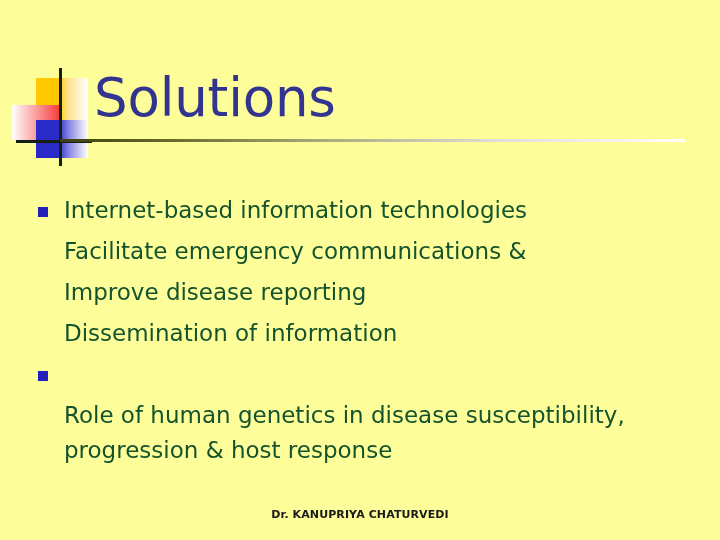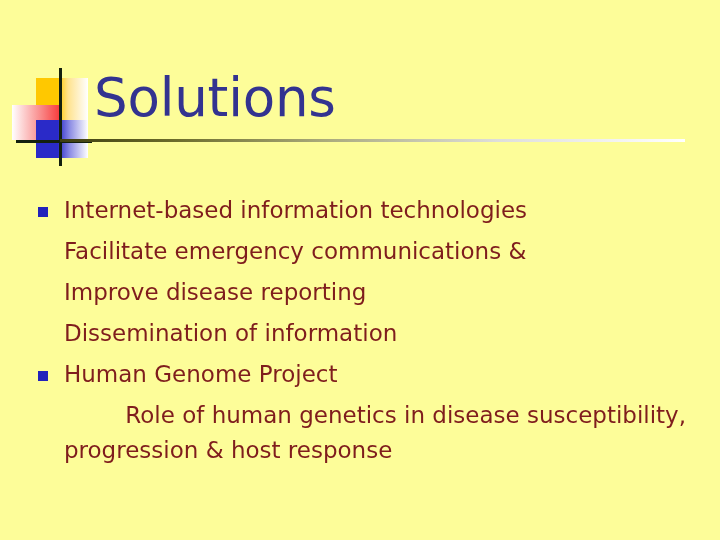--- a/index.html
+++ b/index.html
@@ -100,21 +100,21 @@
     left: 36px;
     top: 190px;
     width: 650px;
   }
   .body-line {
     position: relative;
     height: 41px;
     line-height: 41px;
     font-family: "DejaVu Sans", sans-serif;
     font-size: 23px;
-    color: #7f1d1d;
+    color: #14532d;
     white-space: nowrap;
   }
   .body-line .line-text {
     display: inline-block;
     padding-left: 28px;
   }
   .bullet-square {
     position: absolute;
     left: 2px;
     top: 17px;
@@ -122,21 +122,20 @@
     height: 10px;
     background: #2222bb;
   }
   .body-line.wrap-line {
     height: 34px;
     line-height: 34px;
   }
   .body-line.wrap-line-first {
     height: 38px;
     line-height: 41px;
-    text-align: right;
   }
 
   
   #footer-credit {
     position: absolute;
     left: 0;
     top: 508px;
     width: 720px;
     text-align: center;
     font-family: "DejaVu Sans", sans-serif;
@@ -177,27 +176,27 @@
     <div class="body-line">
       <span class="line-text">Improve disease reporting</span>
     </div>
 
     <div class="body-line">
       <span class="line-text">Dissemination of information</span>
     </div>
 
     <div class="body-line">
       <span class="bullet-square"></span>
-      <span class="line-text">Human Genome Project</span>
     </div>
 
     <div class="body-line wrap-line-first">
       <span class="line-text">Role of human genetics in disease susceptibility,</span>
     </div>
 
     <div class="body-line wrap-line">
       <span class="line-text">progression &amp; host response</span>
     </div>
 
   </div>
 
+  <div id="footer-credit">Dr. KANUPRIYA CHATURVEDI</div>
 
 </div>
 
 </body></html>

